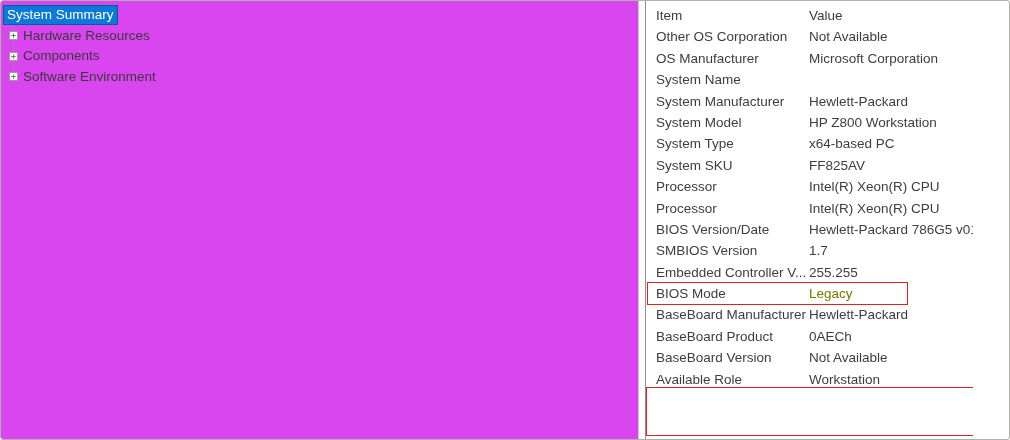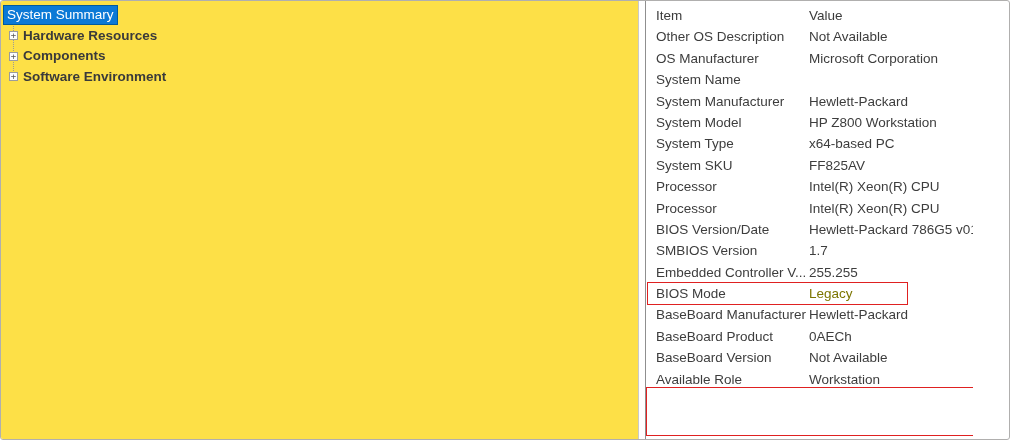--- a/index.html
+++ b/index.html
@@ -12,38 +12,38 @@
   }
   *{box-sizing:border-box;margin:0;padding:0;}
   html,body{background:#fff;}
   body{font-family:"Liberation Sans","DejaVu Sans",sans-serif;font-size:13.5px;color:var(--text);}
   .window{
     position:relative;width:1010px;height:440px;background:#fff;
     border:1px solid var(--frame-border);border-radius:3px;overflow:hidden;
   }
   
   .tree-pane{
-    position:absolute;left:0;top:0;width:638px;height:438px;background:#fde047;
+    position:absolute;left:0;top:0;width:638px;height:438px;background:#d946ef;
     border-right:1px solid #c9c9c9;overflow:hidden;
   }
   .tree-connector{
     position:absolute;left:12px;top:25px;height:49px;width:0;
     border-left:1px dotted #9a9a9a;
   }
   .tree-item{
     position:relative;display:flex;align-items:center;height:20.5px;line-height:20.5px;
     white-space:nowrap;cursor:default;
   }
   .tree-item .expand{
     display:inline-flex;align-items:center;justify-content:center;
     width:9px;height:9px;margin-left:8px;margin-right:5px;flex:0 0 9px;
     border:1px solid #9c9c9c;background:#fdfdfd;color:#5a5a5a;
     font-size:9px;line-height:7px;font-family:"DejaVu Sans Mono",monospace;
   }
-  .tree-item .lbl{color:#3a3a3a;font-weight:bold;}
+  .tree-item .lbl{color:#3a3a3a;}
   .tree-item.root{padding-left:2px;margin-top:4px;}
   .tree-item.root .sel{
     background:var(--selection-blue);border:1px solid var(--selection-border);
     color:#fff;padding:0 3px;height:20px;line-height:18px;display:inline-block;
   }
   
   .details-pane{
     position:absolute;left:644px;top:0;width:328px;height:438px;background:#fff;
     border-left:1px solid #8f8f8f;overflow:hidden;padding-top:4px;
   }
@@ -92,21 +92,21 @@
   </div>
 
   <div class="details-pane">
 
     <div class="lrow header">
       <span class="item">Item</span>
       <span class="value">Value</span>
     </div>
 
     <div class="lrow">
-      <span class="item">Other OS Description</span>
+      <span class="item">Other OS Corporation</span>
       <span class="value">Not Available</span>
     </div>
     <div class="lrow">
       <span class="item">OS Manufacturer</span>
       <span class="value">Microsoft Corporation</span>
     </div>
     <div class="lrow">
       <span class="item">System Name</span>
     </div>
     <div class="lrow">

